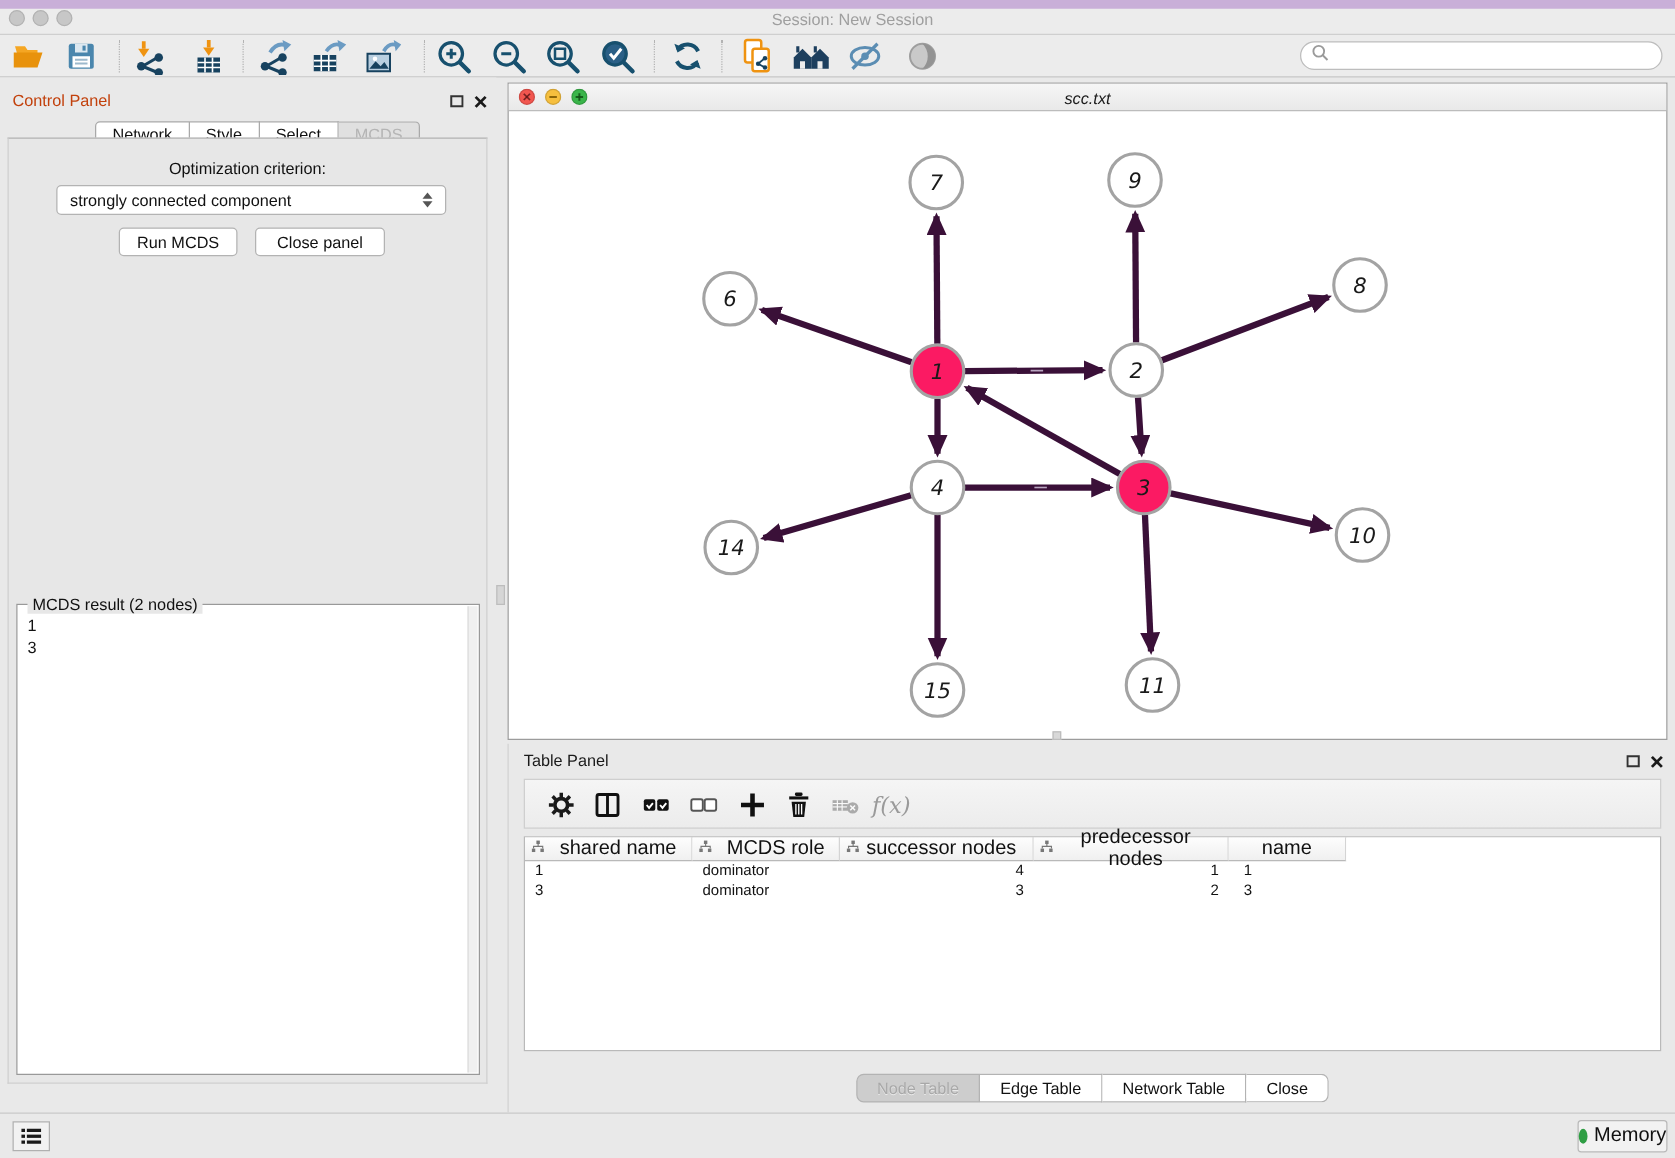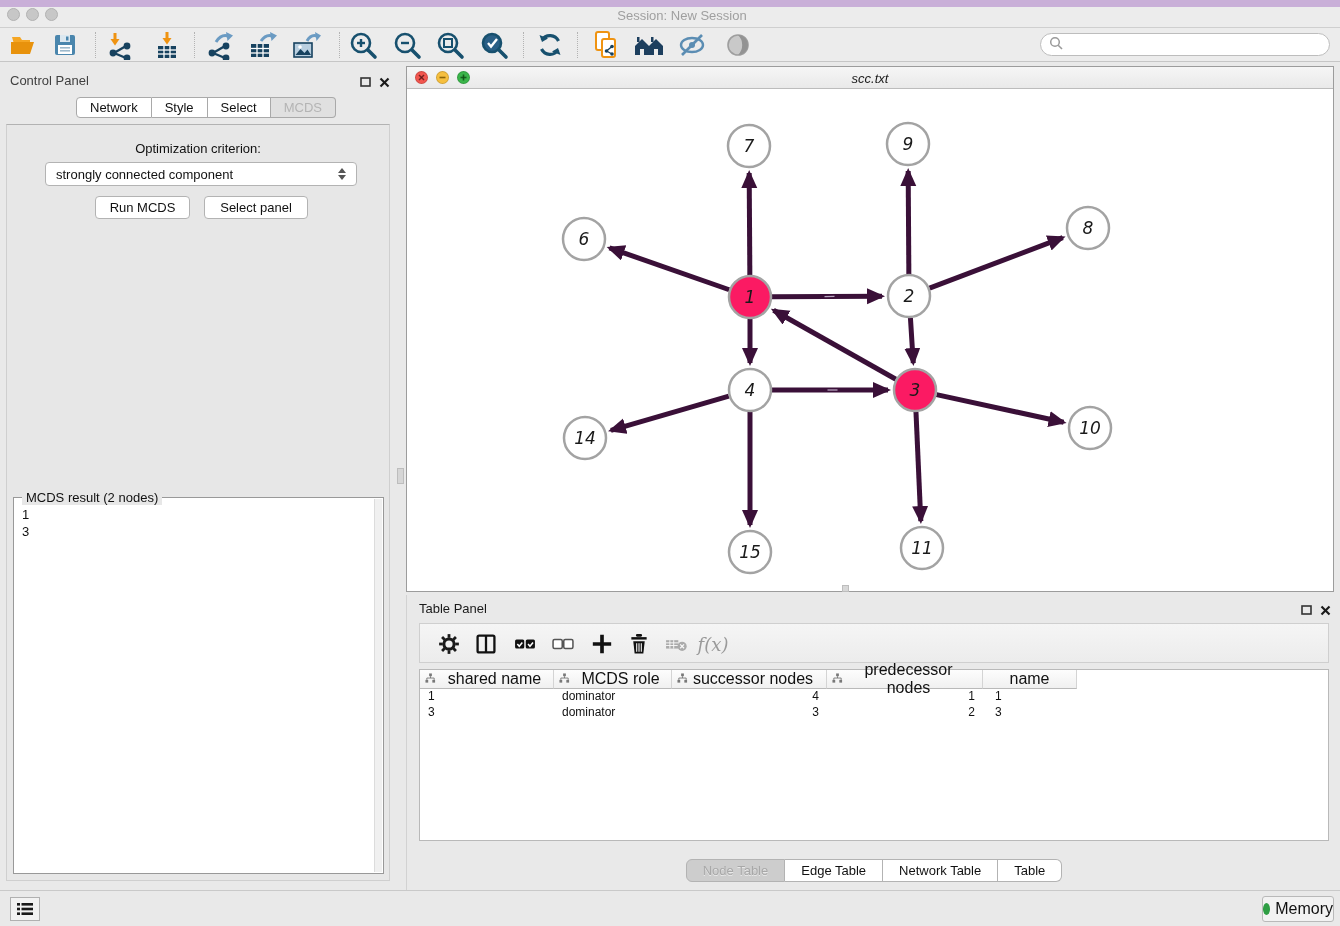--- a/index.html
+++ b/index.html
@@ -14,28 +14,28 @@
   #win-title { left:0; top:8px; width:1340px; text-align:center; font-size:13px; color:#9f9f9f;margin-left:12px; }
 
   
   #toolbar { left:0; top:28px; width:1340px; height:34px; background:#ececec; border-bottom:1px solid #c6c6c6; }
   .tb-icon { width:32px; height:30px; top:2px; display:flex; align-items:center; justify-content:center; cursor:default; }
   .tb-sep { width:0; height:26px; top:4px; border-left:1px dotted #b3b3b3; }
   #search-box { left:1040px; top:5px; width:290px; height:23px; background:#fff; border:1px solid #bdbdbd; border-radius:12px; display:flex; align-items:center; padding-left:8px; }
 
   
   #control-panel { left:0; top:62px; width:397px; height:828px; background:#e9e9e9; }
-  #cp-title { left:10px; top:11px; font-size:13px; color:#404040; }
+  #cp-title { left:10px; top:11px; font-size:13px; color:#c2410c; }
   #cp-float { left:360px; top:12px; } #cp-close { left:379px; top:12px; }
   #cp-tabs { left:76px; top:35px; height:21px; display:flex; }
   .cp-tab { height:21px; line-height:20px; padding:0 13px; font-size:13px; background:#fff; border:1px solid #a9a9a9; border-left:none; color:#111; }
   .cp-tab:first-child { border-left:1px solid #a9a9a9; border-radius:4px 0 0 4px; }
   .cp-tab:last-child { border-radius:0 4px 4px 0; }
   .cp-tab.selected { background:#e0e0e0; color:#b4b4b4; }
-  #cp-body { left:6px; top:62px; width:384px; height:757px; background:#e7e7e7; border:1px solid #cfcfcf; border-top-color:#b2b2b2; }
+  #cp-body { left:6px; top:48px; width:384px; height:757px; background:#e7e7e7; border:1px solid #cfcfcf; border-top-color:#b2b2b2; }
   #opt-label { left:0; top:16px; width:382px; text-align:center; font-size:13px; color:#111; }
   #opt-select { left:38px; top:37px; width:312px; height:24px; background:#fff; border:1px solid #b3b3b3; border-radius:4px; display:flex; align-items:center; padding:0 10px; font-size:13px; color:#111; }
   .stepper { margin-left:auto; display:flex; flex-direction:column; gap:2px; }
   .tri-up { width:0; height:0; border-left:4px solid transparent; border-right:4px solid transparent; border-bottom:5px solid #555; }
   .tri-dn { width:0; height:0; border-left:4px solid transparent; border-right:4px solid transparent; border-top:5px solid #555; }
   .cp-btn { top:71px; height:23px; background:#fff; border:1px solid #b3b3b3; border-radius:4px; font-size:13px; color:#111; display:flex; align-items:center; justify-content:center; }
   #btn-run { left:88px; width:95px; } #btn-close { left:197px; width:104px; }
   #result-box { left:6px; top:372px; width:371px; height:377px; border:1px solid #999; background:#fff; }
   #result-title { left:8px; top:-8px; background:#e7e7e7; padding:0 4px; font-size:13px; color:#111; }
   #result-text { left:1px; top:3px; width:360px; height:370px; font-size:13px; line-height:17px; padding:5px 0 0 7px; white-space:pre; color:#111; font-family:"Liberation Sans",sans-serif; }
@@ -293,21 +293,21 @@
   <div id="cp-body" class="abs">
     <div id="opt-label" class="abs">Optimization criterion:</div>
     <div id="opt-select" class="abs">
       <span>strongly connected component</span>
       <span class="stepper">
           <span class="tri-up"></span>
           <span class="tri-dn"></span>
         </span>
     </div>
     <div id="btn-run" class="abs cp-btn">Run MCDS</div>
-    <div id="btn-close" class="abs cp-btn">Select panel</div>
+    <div id="btn-close" class="abs cp-btn">Close panel</div>
 
     <div id="result-box" class="abs">
       <div id="result-title" class="abs">MCDS result (2 nodes)</div>
       <div id="result-text" class="abs">1
 3</div>
       <div id="result-scroll" class="abs"></div>
     </div>
   </div>
 </div>
 
@@ -547,21 +547,21 @@
           <div class="td c3">2</div>
           <div class="td c4">3</div>
         </div>
       </div>
   </div>
 
   <div id="tp-tabs" class="abs">
       <div class="tp-tab selected">Node Table</div>
       <div class="tp-tab">Edge Table</div>
       <div class="tp-tab">Network Table</div>
-      <div class="tp-tab">Table</div>
+      <div class="tp-tab">Close</div>
     </div>
 </div>
 
 <div id="status-bar" class="abs">
   <div id="sb-left-btn" class="abs">
     <svg width="16" height="14" viewBox="0 0 16 14">
         <g fill="#1a1a1a">
           <rect x="0" y="1" width="3" height="2.6"></rect>
           <rect x="4.5" y="1" width="11.5" height="2.6"></rect>
           <rect x="0" y="5.7" width="3" height="2.6"></rect>

